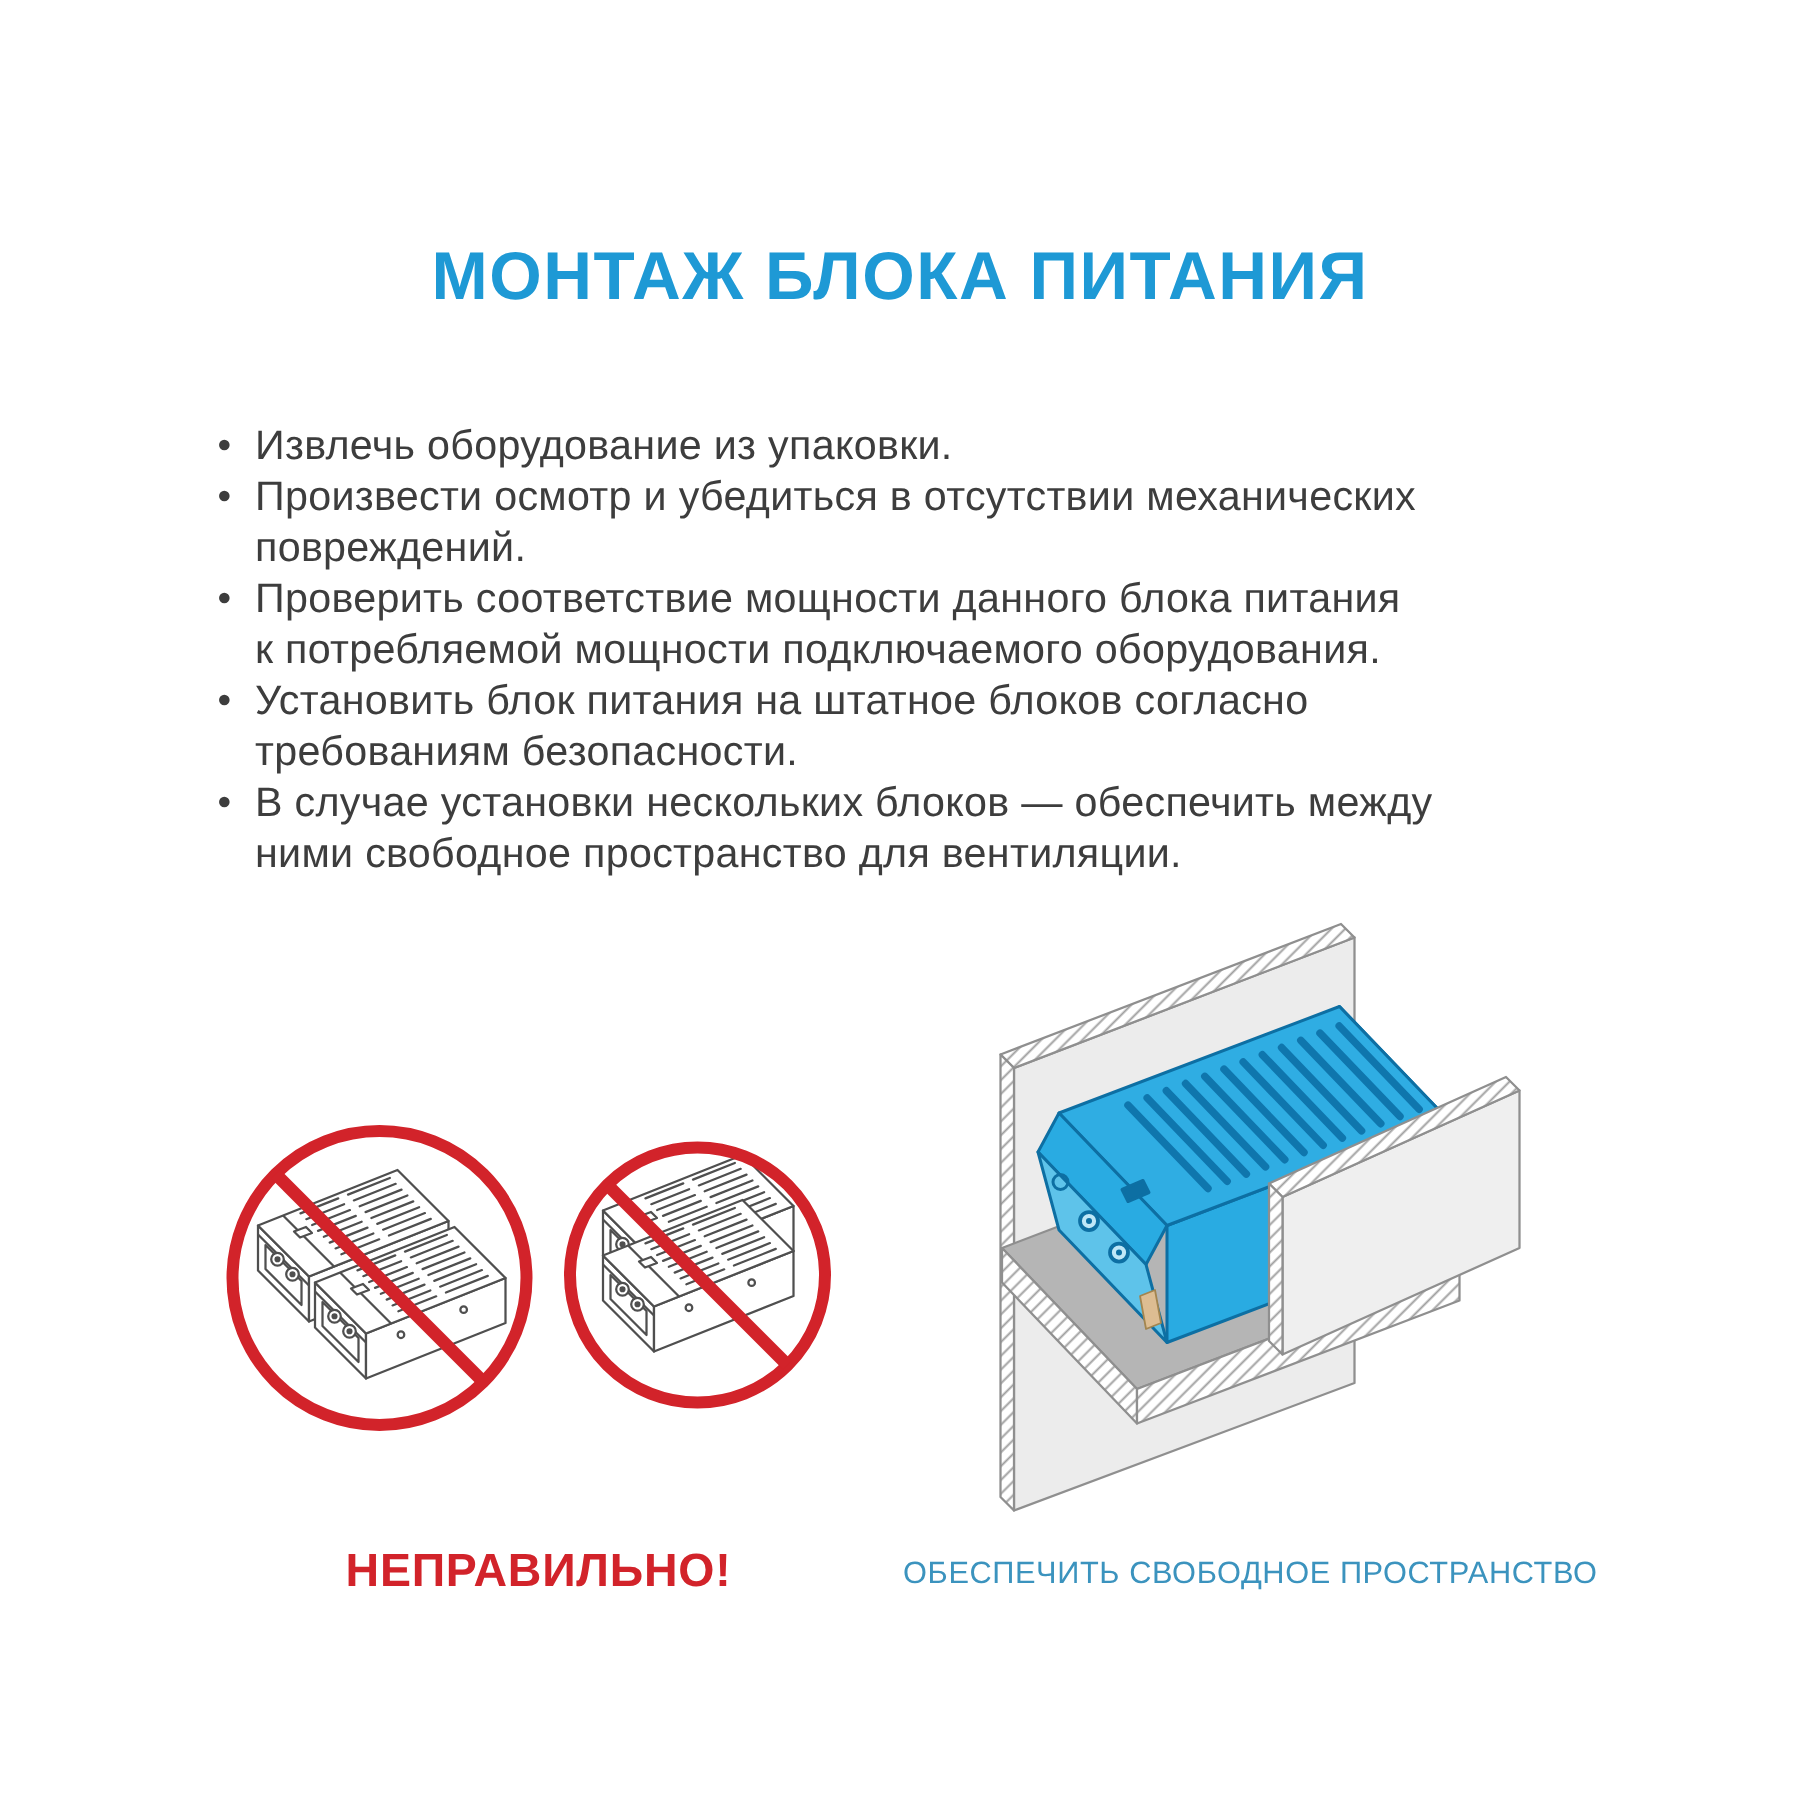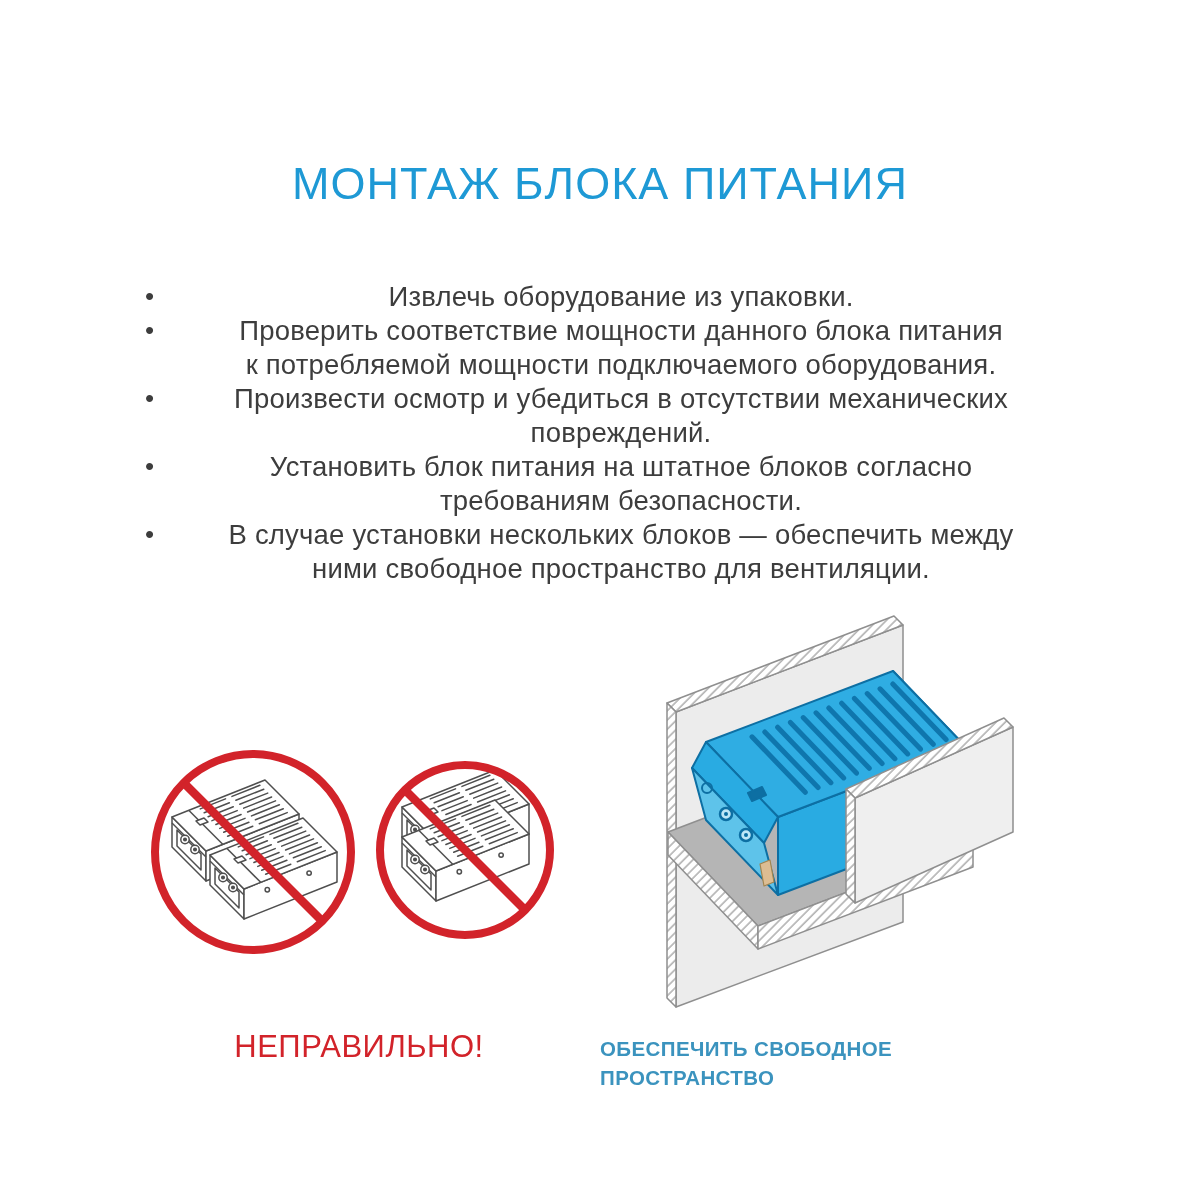--- a/index.html
+++ b/index.html
@@ -2,41 +2,41 @@
 <html style="--title-blue: #1e99d5; --body-text: #3d3d3d; --alert-red: #d2232a; --caption-blue: #3b93be; --psu-blue: #29abe2; --psu-blue-dark: #0d6fa3; --panel-gray: #ececec; --shelf-gray: #b5b5b5; --lineart-stroke: #4f4f4f;"><head>
 <meta charset="utf-8">
 <style>
   html,body{margin:0;padding:0;background:#fff;}
   .page{
     position:relative;width:1200px;height:1200px;background:#ffffff;
     font-family:"Liberation Sans",sans-serif;overflow:hidden;
   }
   .title{
     position:absolute;left:0;top:158px;width:100%;text-align:center;
-    font-size:45px;font-weight:400;letter-spacing:1px;color:var(--title-blue,#1e99d5);
+    font-size:45px;font-weight:700;letter-spacing:1px;color:var(--title-blue,#1e99d5);
     margin:0;
   }
   .instructions{
     position:absolute;left:142px;top:280px;width:930px;
     margin:0;padding:0;list-style:none;
     font-size:27.5px;line-height:34px;color:var(--body-text,#3d3d3d);
     letter-spacing:0.2px;
   }
-  .instructions li{position:relative;padding-left:28px;white-space:pre-line;text-align:center;}
+  .instructions li{position:relative;padding-left:28px;white-space:pre-line;}
   .instructions li::before{
     content:"\2022";position:absolute;left:3px;top:-1px;font-size:26px;
   }
   .illu{position:absolute;}
   .wrong-label{
     position:absolute;left:198px;top:1029px;width:322px;text-align:center;
-    font-size:31px;font-weight:400;letter-spacing:0.5px;color:var(--alert-red,#d2232a);
+    font-size:31px;font-weight:700;letter-spacing:0.5px;color:var(--alert-red,#d2232a);
   }
   .correct-caption{
-    position:absolute;left:600px;top:1035px;width:465px;text-align:left;
-    font-size:20.5px;line-height:28.5px;font-weight:700;letter-spacing:0.4px;
+    position:absolute;left:600px;top:1035px;width:465px;text-align:right;
+    font-size:20.5px;line-height:28.5px;font-weight:400;letter-spacing:0.4px;
     color:var(--caption-blue,#3b93be);
   }
 </style>
 </head>
 <body>
 
 <div class="page">
 
   <svg width="0" height="0" style="position:absolute" aria-hidden="true">
     <defs>
@@ -70,24 +70,24 @@
 
         <path d="M42.3,39.9 l25.2,-10 M46.2,43.8 l25.2,-10 M50.1,47.7 l25.2,-10 M54,51.6 l25.2,-10 M57.9,55.5 l25.2,-10 M61.8,59.4 l25.2,-10 M65.7,63.3 l25.2,-10 M69.6,67.2 l25.2,-10 M74,27.4 l27.9,-11.1 M77.9,31.3 l27.9,-11.1 M81.8,35.2 l27.9,-11.1 M85.7,39.1 l27.9,-11.1 M89.6,43 l27.9,-11.1 M93.5,46.9 l27.9,-11.1 M97.4,50.8 l27.9,-11.1 M101.3,54.7 l27.9,-11.1" fill="none" stroke="#4f4f4f" stroke-width="1.5" stroke-linecap="round"></path>
       </symbol>
     </defs>
   </svg>
 
   <h1 class="title">МОНТАЖ БЛОКА ПИТАНИЯ</h1>
 
   <ul class="instructions">
     <li>Извлечь оборудование из упаковки.</li>
+    <li>Произвести осмотр и убедиться в отсутствии механических
+повреждений.</li>
     <li>Проверить соответствие мощности данного блока питания
 к потребляемой мощности подключаемого оборудования.</li>
-    <li>Произвести осмотр и убедиться в отсутствии механических
-повреждений.</li>
     <li>Установить блок питания на штатное блоков согласно
 требованиям безопасности.</li>
     <li>В случае установки нескольких блоков — обеспечить между
 ними свободное пространство для вентиляции.</li>
   </ul>
 
   <svg class="illu" style="left:147px;top:746px" width="212" height="212" viewBox="0 0 212 212">
     <g>
       <use href="#psu-line" transform="translate(11,23)"></use>
       <use href="#psu-line" transform="translate(49,61)"></use>

